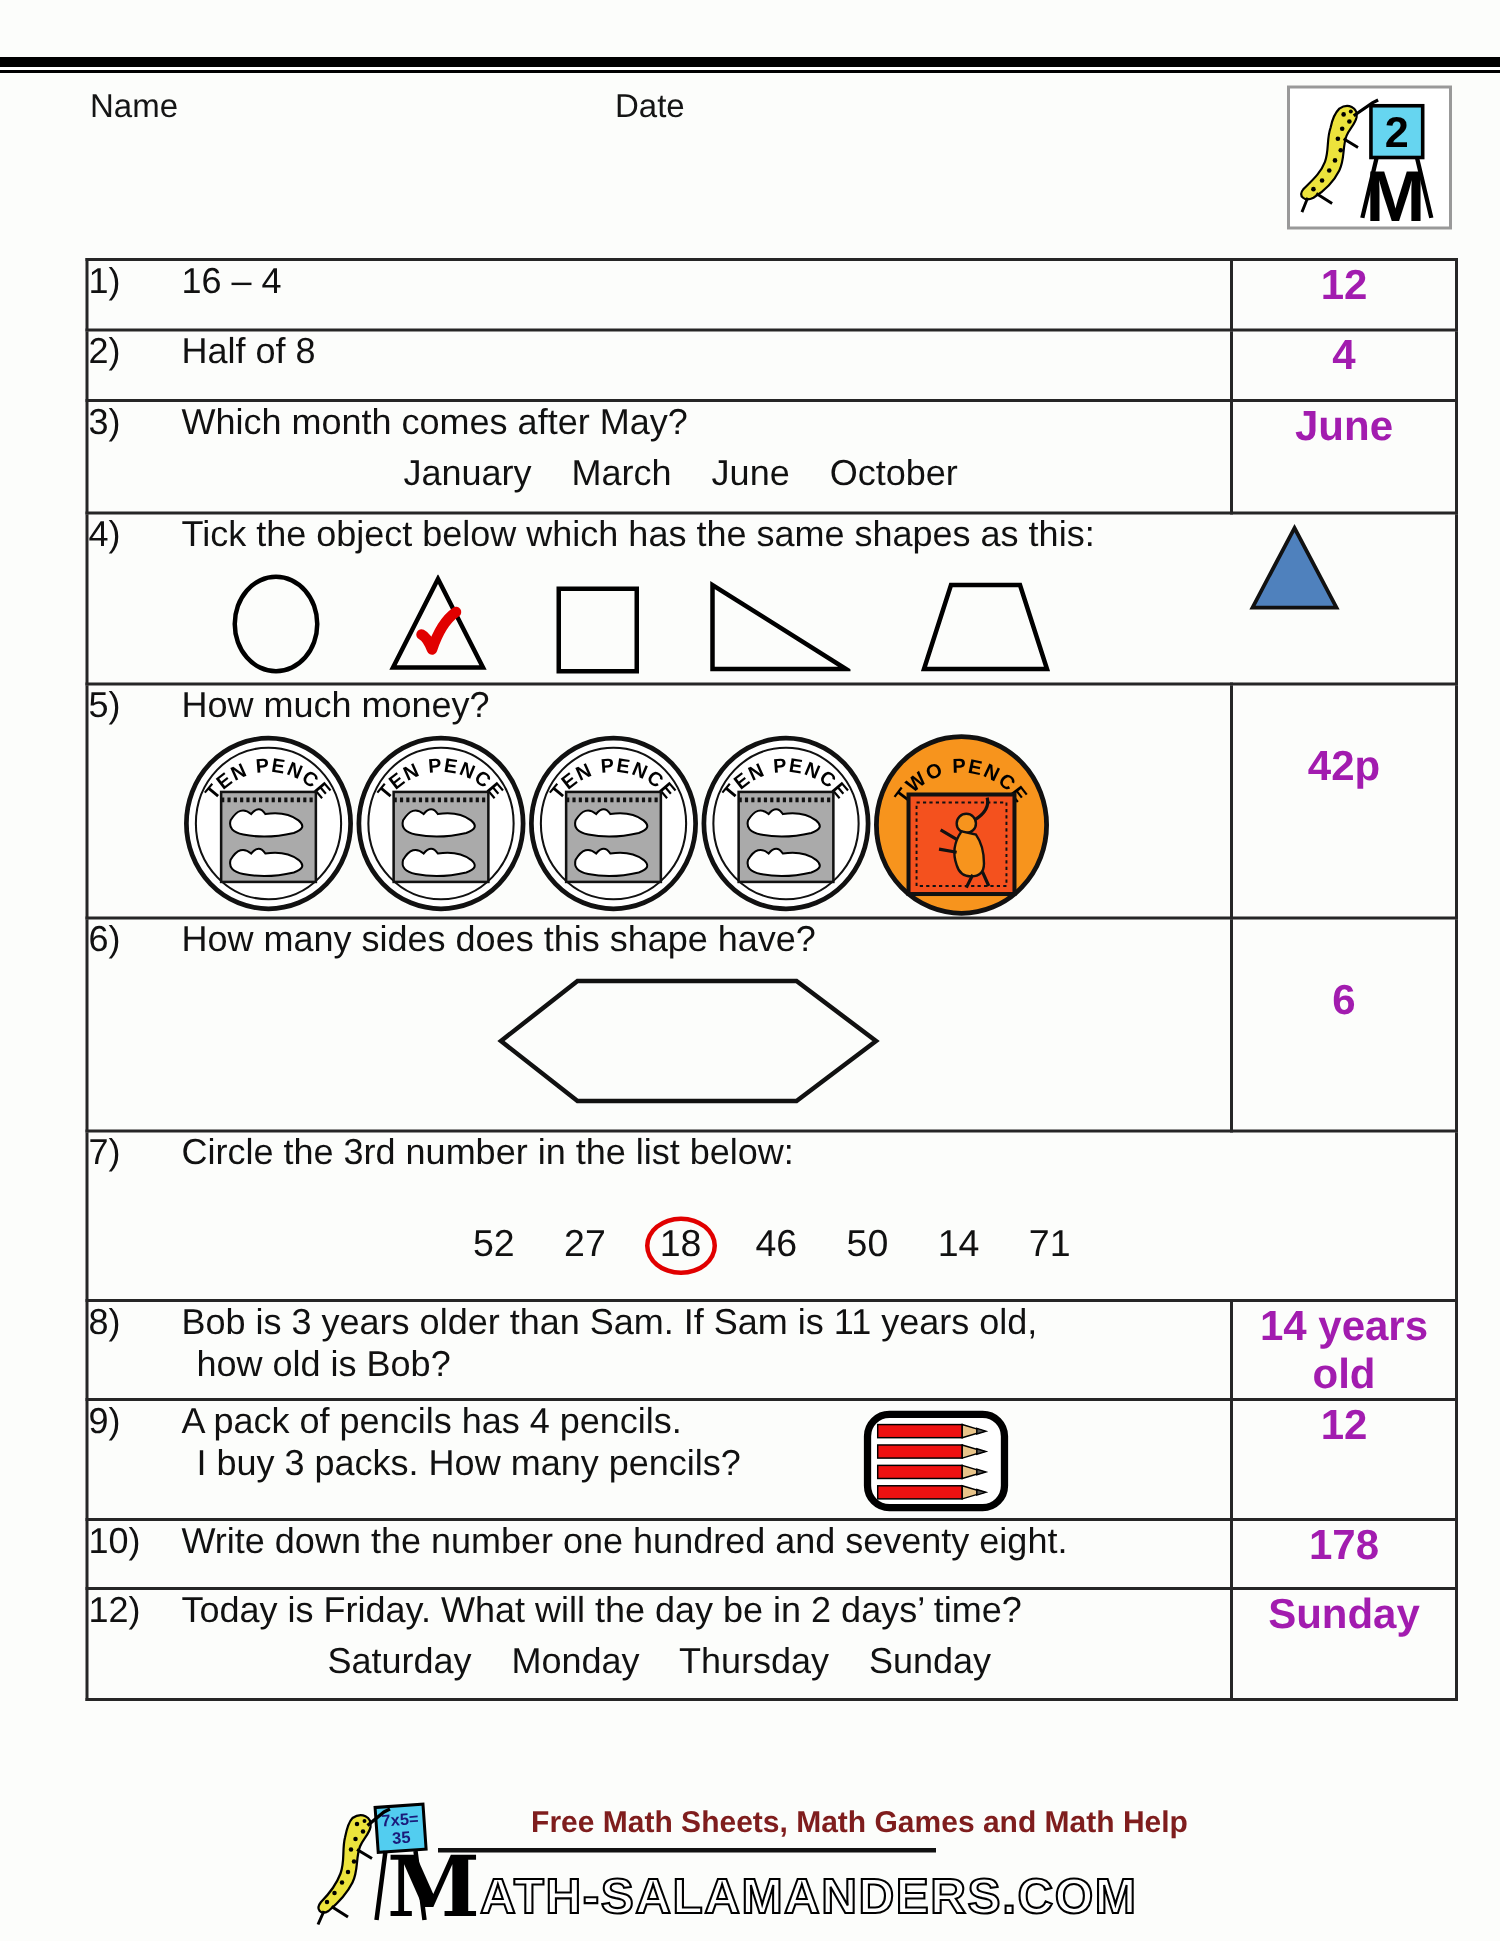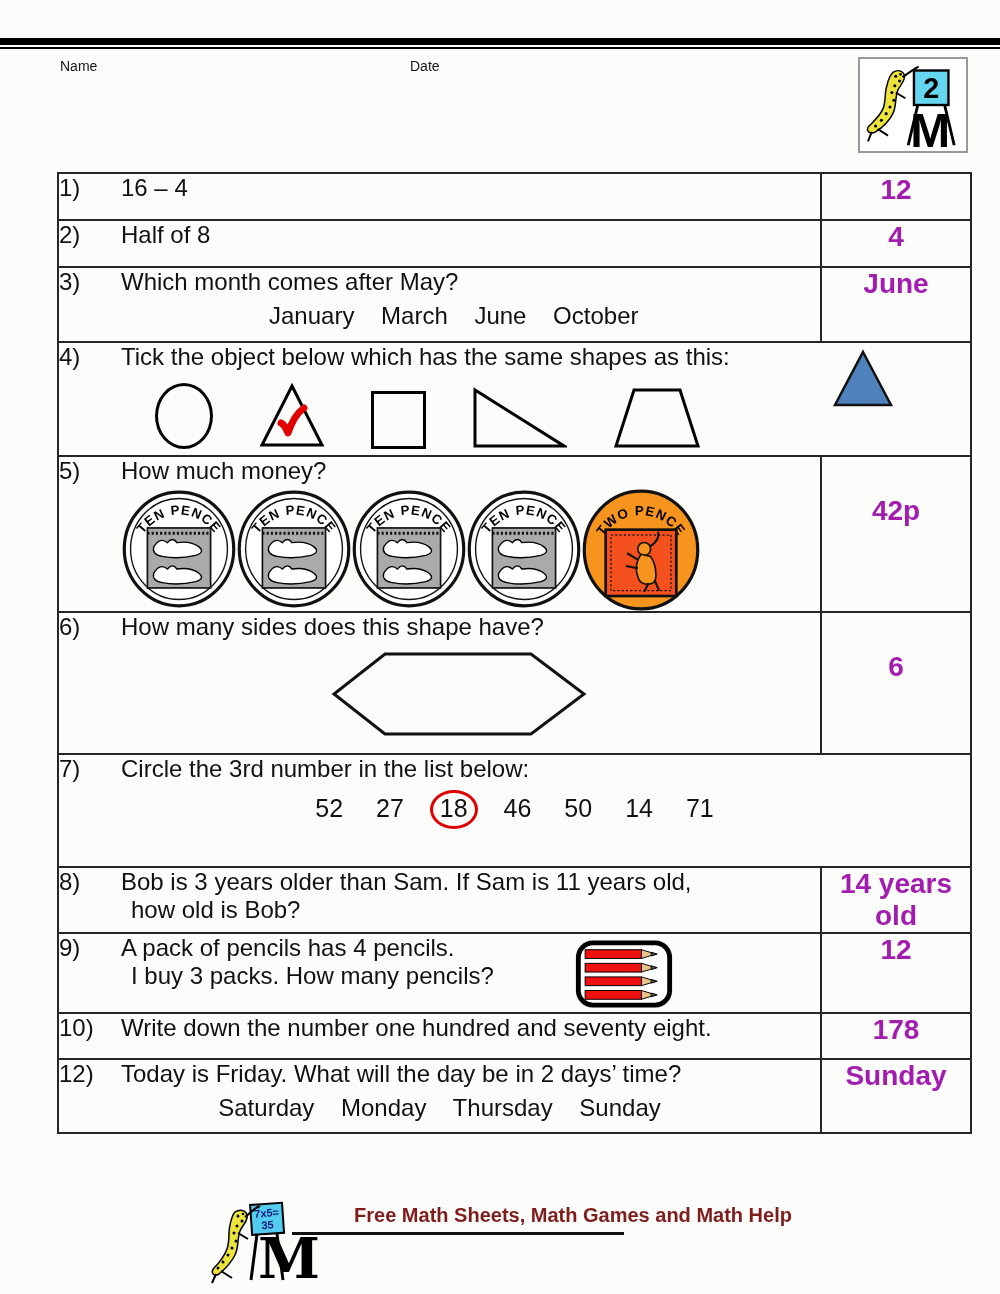--- a/index.html
+++ b/index.html
@@ -1,21 +1,21 @@
 <!DOCTYPE html>
 <html><head>
 <meta charset="utf-8">
 <style>
   html,body{margin:0;padding:0;background:#ffffff;}
   #page{position:relative;width:1000px;height:1294px;background:#fcfdfb;overflow:hidden;
         font-family:"Liberation Sans",sans-serif;color:#111;}
   
   #top-rule{position:absolute;left:0;top:38px;width:1000px;height:12px;
     background:linear-gradient(#000 0 7px,#ffffff 7px 9px,#000 9px 11px,transparent 11px);}
-  .hdr-label{position:absolute;top:58px;font-size:14px;font-weight:500;color:#151515;}
+  .hdr-label{position:absolute;top:58px;font-size:22px;font-weight:500;color:#151515;}
   #name-label{left:60px;}
   #date-label{left:410px;}
   
   #hdr-logo{position:absolute;left:858px;top:57px;width:110px;height:96px;background:#fff;
     border:2px solid #999;box-sizing:border-box;}
   
   #page-title{position:absolute;left:75px;top:100px;width:860px;font-family:"Liberation Serif",serif;
     font-size:43px;letter-spacing:-0.5px;color:#000;white-space:nowrap;}
   
   #quiz-table{position:absolute;left:57px;top:172px;width:915px;border-collapse:collapse;table-layout:fixed;}
@@ -31,21 +31,21 @@
   .shapes-row{display:flex;align-items:flex-end;gap:46px;margin:12px 0 6px 96px;height:66px;}
   .shape-circle{width:52px;height:60px;border:3px solid #000;border-radius:50%;}
   .shape-square{width:49px;height:52px;border:3px solid #000;}
   #blue-tri{position:absolute;right:76px;top:6px;}
   
   .coins-row{display:flex;margin:4px 0 0 62px;}
   .coins-row svg{margin-right:-1px;}
   
   .hex-wrap{margin:10px 0 0 272px;}
   
-  .numbers-row{text-align:center;margin-top:7px;font-size:25px;}
+  .numbers-row{text-align:center;margin-top:28px;font-size:25px;}
   .numbers-row .num-item{margin:0 13px;}
   .circled{display:inline-block;border:3px solid #e10000;border-radius:50%;padding:1px 7px 3px 7px;margin:0 6px;}
   
   #pencil-pack{position:absolute;left:516px;top:6px;}
   .pad38{padding-top:38px !important;}
   
   #footer{position:absolute;left:0;top:1196px;width:1000px;display:flex;justify-content:center;align-items:flex-start;}
   #footer-right{display:flex;flex-direction:column;margin-left:4px;}
   #tagline{font-size:20px;font-weight:bold;color:#7f1d1d;margin:8px 0 0 62px;}
   #footer-rule{height:3px;background:#111;width:332px;margin:5px 0 1px 0;}
@@ -303,17 +303,18 @@
         <circle cx="19" cy="59" r="1.5"></circle>
           <circle cx="14" cy="66" r="1.5"></circle>
           <circle cx="9" cy="72" r="1.5"></circle>
       </g>
     </svg>
     <div id="footer-right">
       <div id="tagline">Free Math Sheets, Math Games and Math Help</div>
       <div id="footer-rule"></div>
       <div id="site-row">
         <span id="site-m">M</span>
+        <span id="site-rest">ATH-SALAMANDERS.COM</span>
       </div>
     </div>
   </div>
 
 </div>
 
 </body></html>

